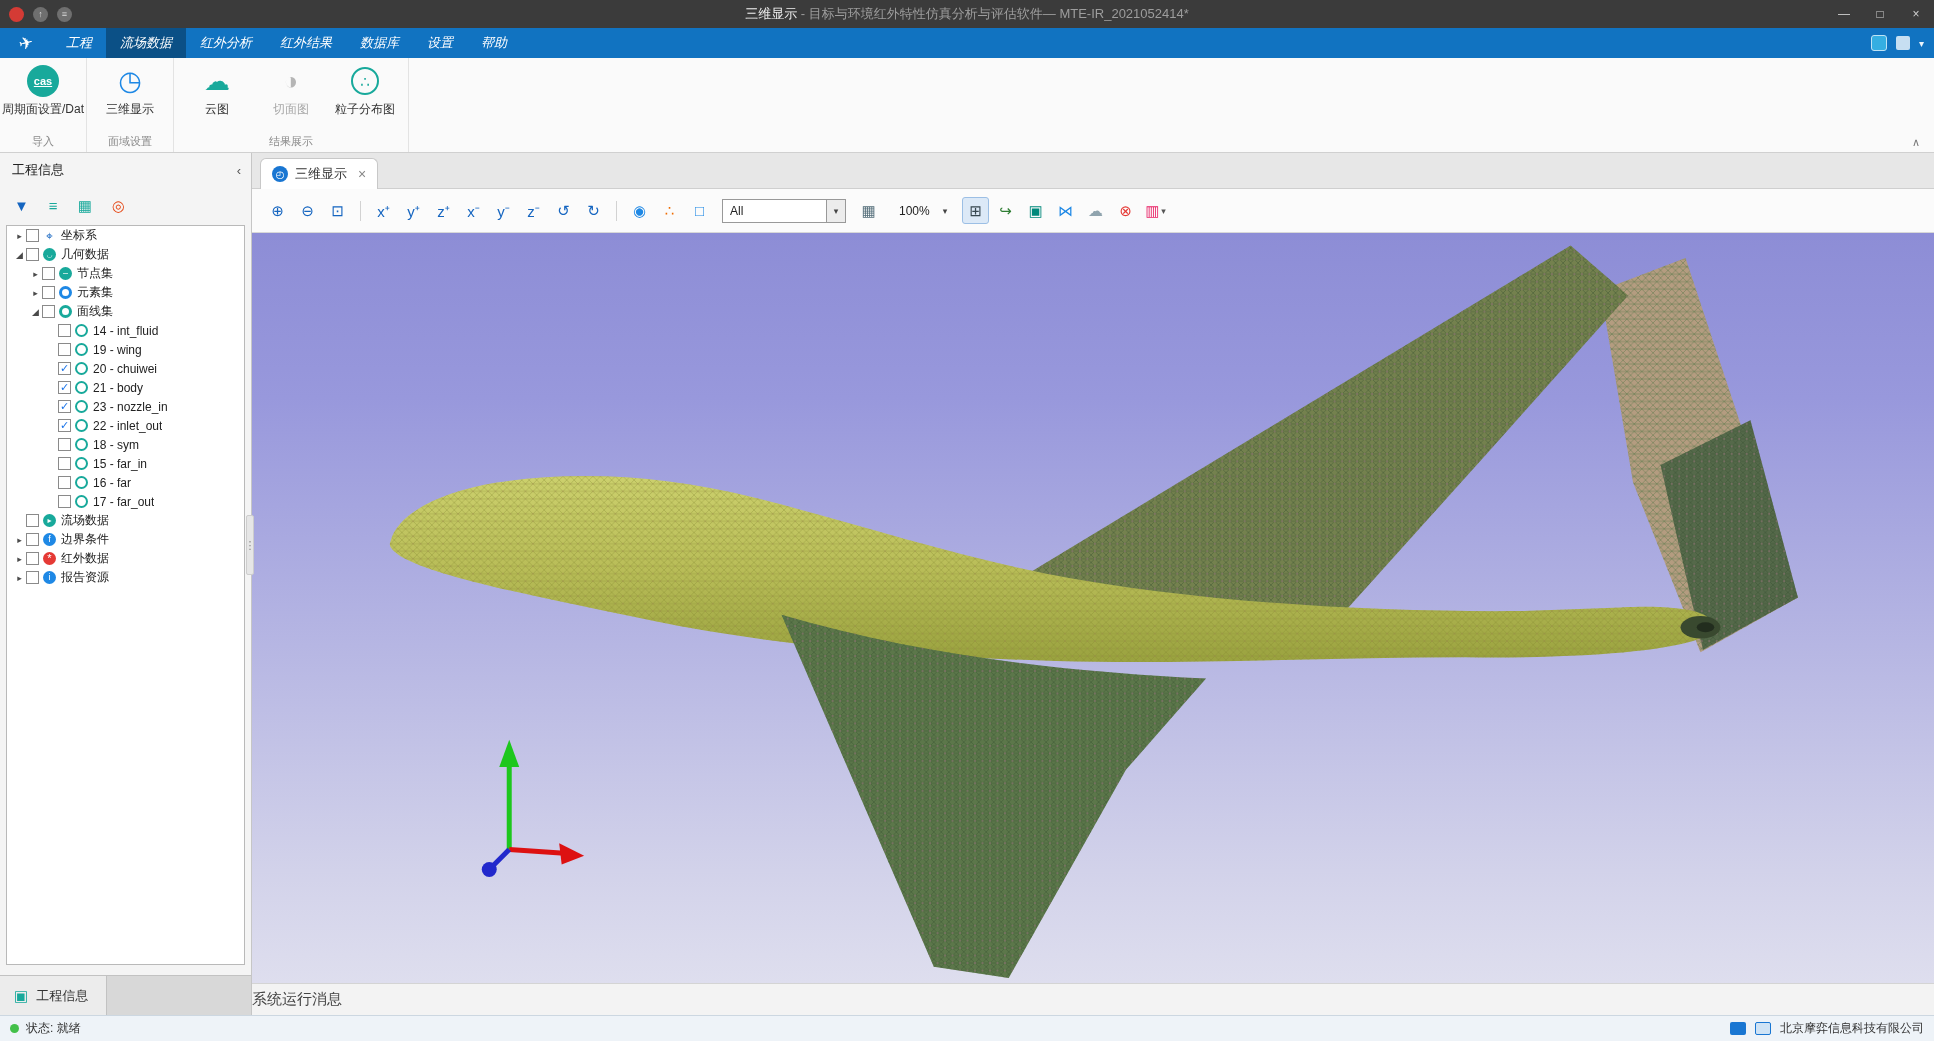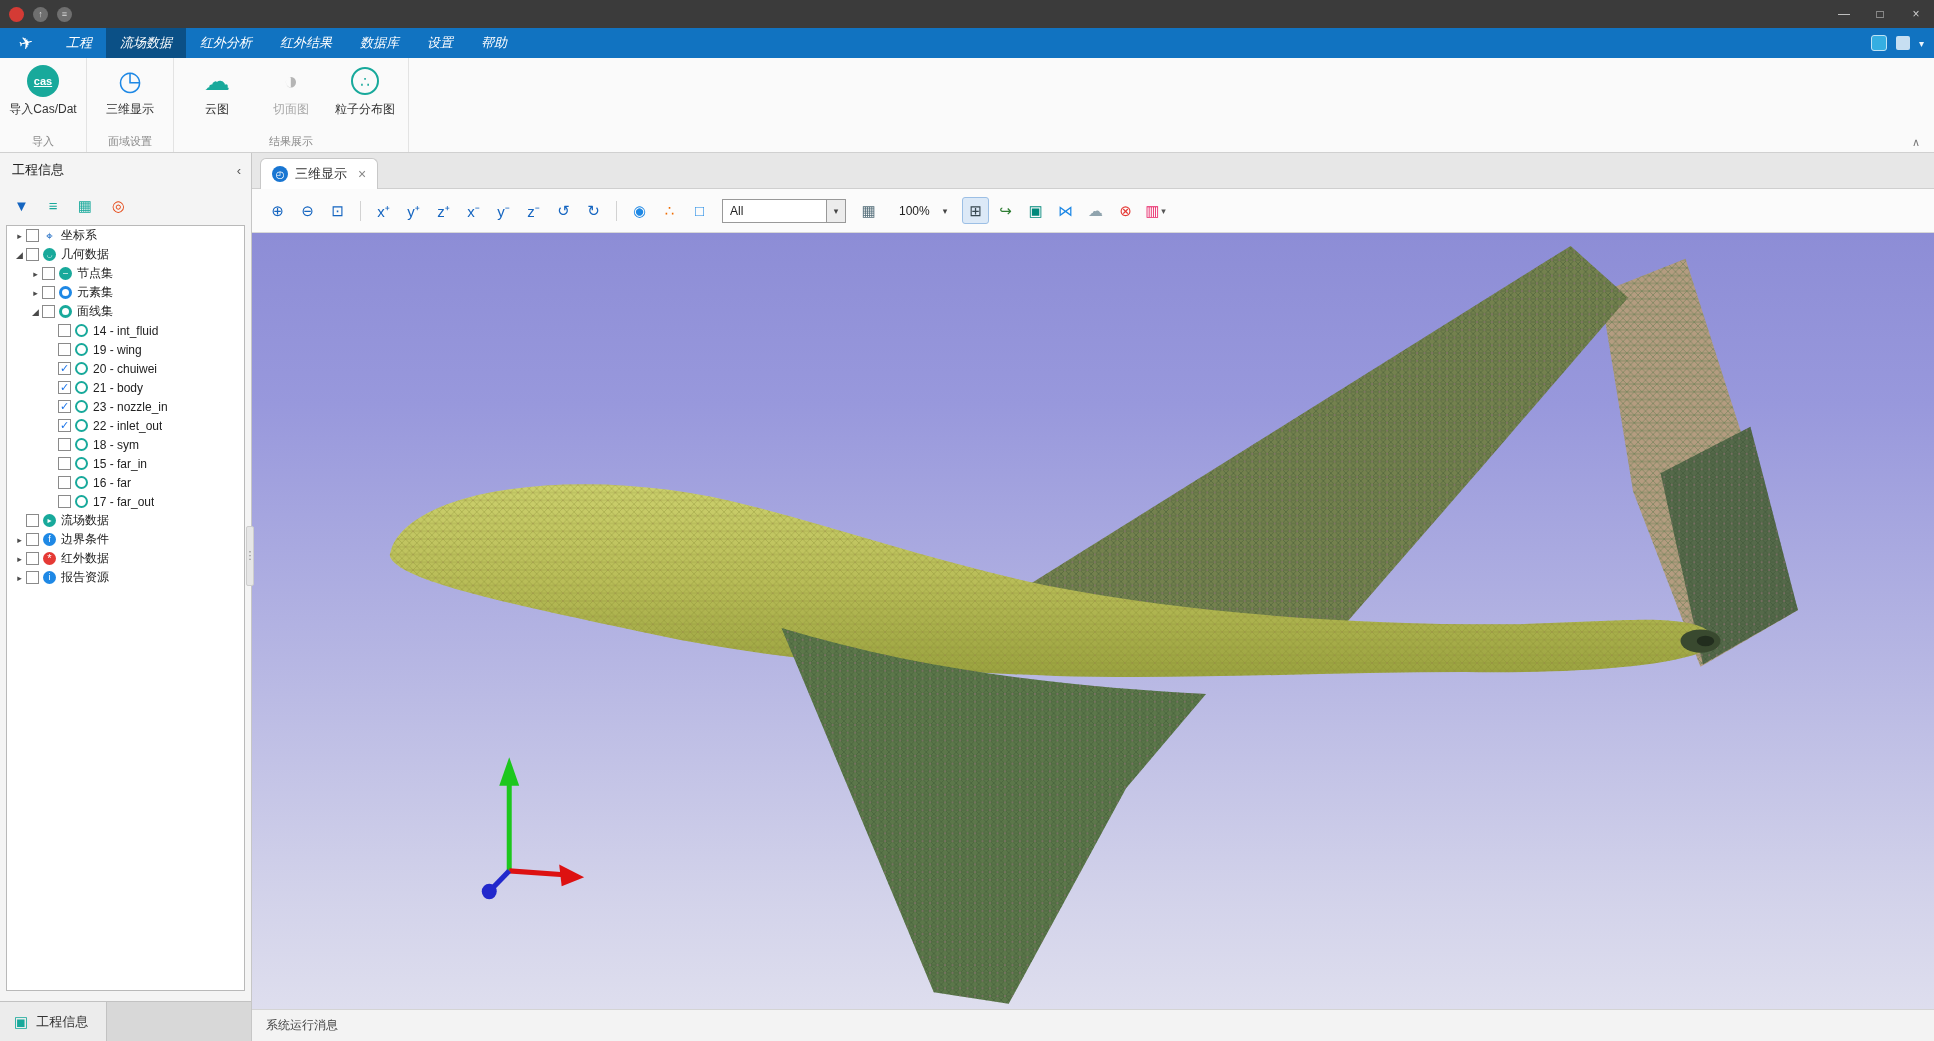--- a/index.html
+++ b/index.html
@@ -83,40 +83,43 @@
   .combo { height:24px; width:124px; border:1px solid #999; background:#fff; display:flex; align-items:center; font-size:12px; color:#222; margin:0 6px; }
   .combo .cval { padding-left:7px; }
   .combo .cbtn { margin-left:auto; width:19px; height:100%; background:#ececec; border-left:1px solid #999; display:flex; align-items:center; justify-content:center; font-size:9px; color:#444; }
   .combo.flat { width:62px; border-color:transparent; background:transparent;text-align:center; }
   .combo.flat .cbtn { background:transparent; border-left:none; width:14px; }
 
   .viewport { flex:1; position:relative; min-height:0;
     background:linear-gradient(180deg,#8d8dd6 0%,#9898dc 22%,#b6b6e3 55%,#d2d2ea 85%,#dedeee 100%); }
   .viewport svg { position:absolute; inset:0; width:100%; height:100%; display:block; }
 
-  .msgbar { height:32px; background:#f3f3f3; border-top:1px solid #d4d4d4; display:flex; align-items:center; padding-left:14px; font-size:12px; color:#444; flex:0 0 auto; }
+  .msgbar { height:32px; background:#f3f3f3; border-top:1px solid #d4d4d4; display:flex; align-items:center; font-size:15px; color:#444; flex:0 0 auto; }
 
   
   .statusbar { height:26px; background:#eef3f8; border-top:1px solid #ccd7e1; display:flex; align-items:center; padding:0 10px; font-size:12px; color:#333; flex:0 0 auto; }
   .dot { width:9px; height:9px; border-radius:50%; background:#43c04a; margin-right:7px; }
   .sb-right { margin-left:auto; display:flex; align-items:center; gap:9px; }
   .sbi { width:16px; height:13px; border-radius:2px; display:inline-block; }
   .sbi.b1 { background:#1976d2; }
   .sbi.b2 { background:#cfe3f5; border:1px solid #1976d2; }
 </style>
 </head>
 <body>
 
 <div class="window">
 
   <div class="titlebar">
     <div class="tb-left">
       <span class="tb-circle red"></span>
       <span class="tb-circle gray">↑</span>
       <span class="tb-circle gray">≡</span>
+    </div>
+    <div class="tb-title">
+      <span class="t1">三维显示</span><span class="t2"> - 目标与环境红外特性仿真分析与评估软件— MTE-IR_2021052414*</span>
     </div>
     <div class="tb-right">
       <span>—</span>
       <span>□</span>
       <span>×</span>
     </div>
   </div>
 
   <div class="menubar">
     <span class="logo">
@@ -137,21 +140,21 @@
       <span class="mb-caret">▾</span>
     </div>
   </div>
 
   <div class="ribbon">
     <div id="ribbon-groups">
         <div class="rgroup">
           <div class="rbtns">
             <div class="rib-btn">
               <div class="rib-ic round" style="background: rgb(24, 169, 155); color: rgb(255, 255, 255); font-size: 11px; font-weight: bold; text-decoration: underline;">cas</div>
-              <div class="rib-lb">导入Cas/Dat</div>
+              <div class="rib-lb">周期面设置/Dat</div>
             </div>
           </div>
           <div class="rglabel">导入</div>
         </div>
         <div class="rgroup">
           <div class="rbtns">
             <div class="rib-btn">
               <div class="rib-ic" style="color: rgb(30, 136, 229); font-size: 27px;">◷</div>
               <div class="rib-lb">三维显示</div>
             </div>
@@ -424,13 +427,22 @@
           </g>
         </svg>
       </div>
 
       <div class="msgbar">
         <span>系统运行消息</span>
       </div>
     </main>
   </div>
 
+  <div class="statusbar">
+    <span class="dot"></span>
+    <span>状态: 就绪</span>
+    <div class="sb-right">
+      <span class="sbi b1"></span>
+      <span class="sbi b2"></span>
+      <span>北京摩弈信息科技有限公司</span>
+    </div>
+  </div>
 </div>
 
 </body></html>

